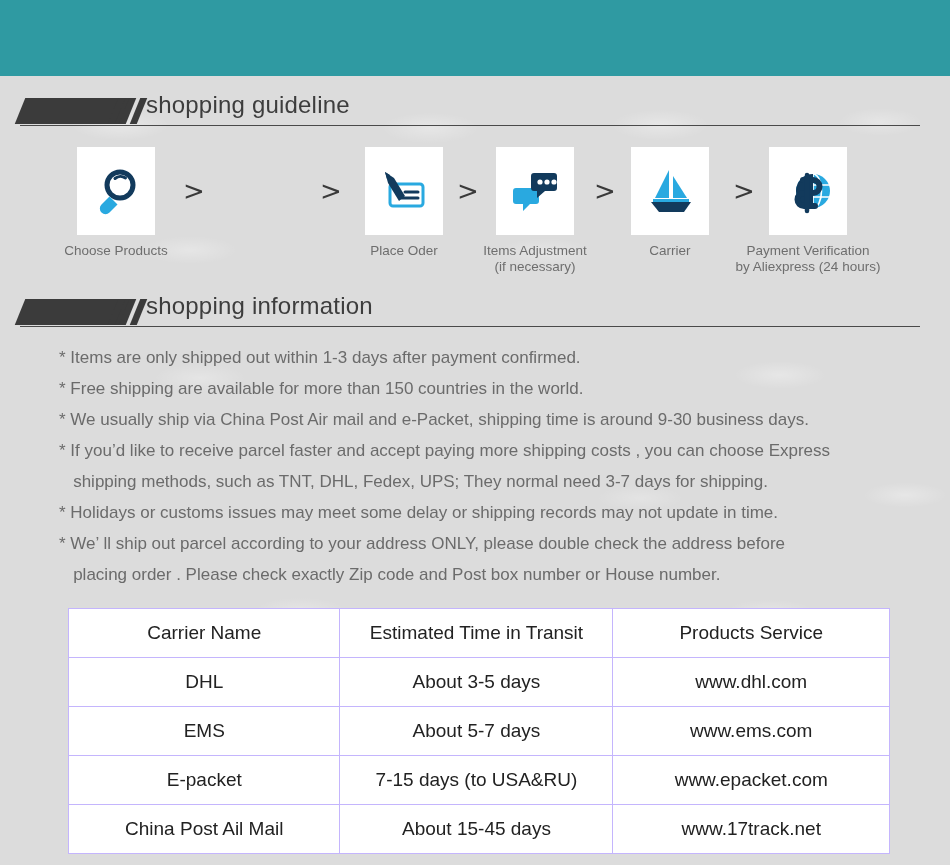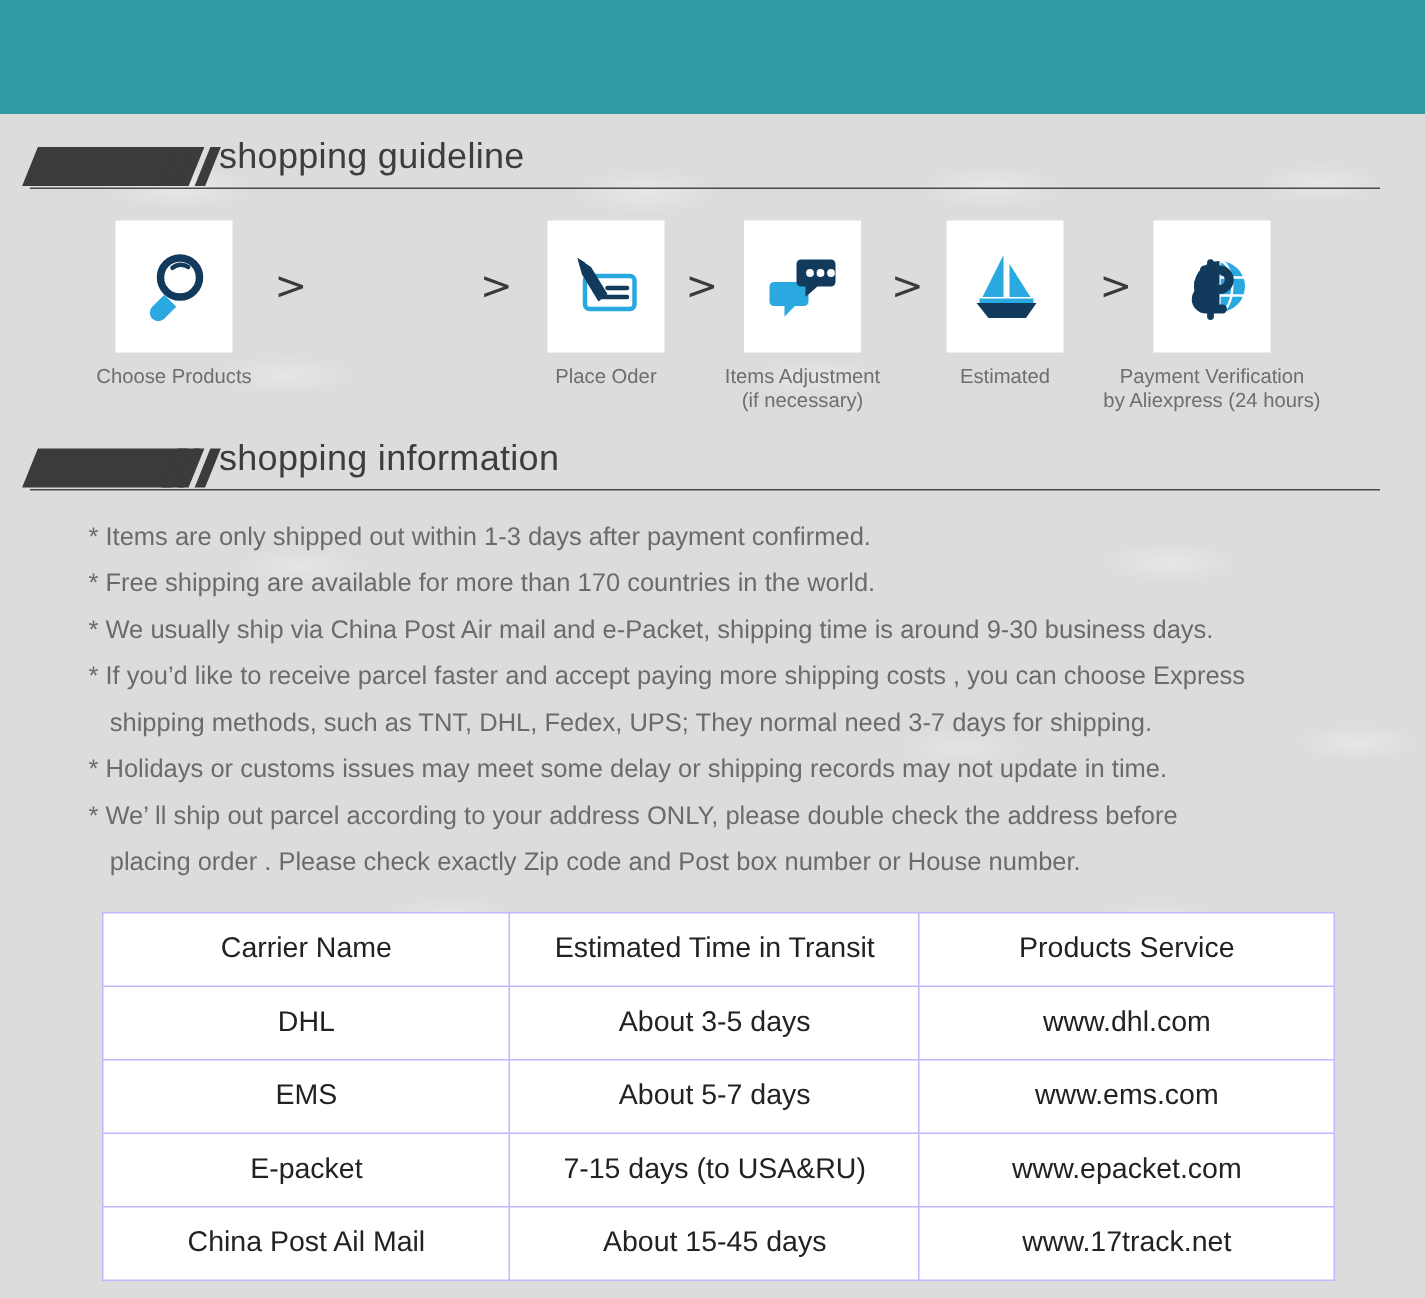--- a/index.html
+++ b/index.html
@@ -220,21 +220,21 @@
 
     <div class="step" style="left:595px;">
       <div class="step-box">
         <svg width="54" height="54" viewBox="0 0 54 54">
           <path d="M26 6 L26 34 L12 34 Z" fill="#29a9e0"></path>
           <path d="M30 12 L30 34 L44 34 Z" fill="#29a9e0"></path>
           <path d="M8 38 H48 L41 48 H16 Z" fill="#123a5c"></path>
           <rect x="10" y="35" width="36" height="3" fill="#29a9e0"></rect>
         </svg>
       </div>
-      <div class="step-label">Estimated</div>
+      <div class="step-label">Carrier</div>
     </div>
     <div class="chev" style="left:733px;">&gt;</div>
 
     <div class="step" style="left:733px;">
       <div class="step-box">
         <svg width="54" height="54" viewBox="0 0 54 54">
           <circle cx="32" cy="27" r="17" fill="#29a9e0"></circle>
           <g fill="none" stroke="#ffffff" stroke-width="1.6">
             <ellipse cx="32" cy="27" rx="8.5" ry="17"></ellipse>
             <path d="M15.5 21 H48.5 M15.5 33 H48.5 M32 10 V44"></path>
@@ -254,21 +254,21 @@
     <div class="head-flag"></div>
     <div class="head-stripe s1"></div>
     <div class="head-stripe s2"></div>
     <div class="head-stripe s3"></div>
     <div class="head-title">shopping information</div>
     <div class="head-rule"></div>
   </div>
 
   <div class="bullets">
     <div class="bullet">* Items are only shipped out within 1-3 days after payment confirmed.</div>
-    <div class="bullet">* Free shipping are available for more than 170 countries in the world.</div>
+    <div class="bullet">* Free shipping are available for more than 150 countries in the world.</div>
     <div class="bullet">* We usually ship via China Post Air mail and e-Packet, shipping time is around 9-30 business days.</div>
     <div class="bullet">* If you’d like to receive parcel faster and accept paying more shipping costs , you can choose Express</div>
     <div class="bullet">   shipping methods, such as TNT, DHL, Fedex, UPS; They normal need 3-7 days for shipping.</div>
     <div class="bullet">* Holidays or customs issues may meet some delay or shipping records may not update in time.</div>
     <div class="bullet">* We’ ll ship out parcel according to your address ONLY, please double check the address before</div>
     <div class="bullet">   placing order . Please check exactly Zip code and Post box number or House number.</div>
   </div>
 
   <table class="ship-table">
     <tbody>

